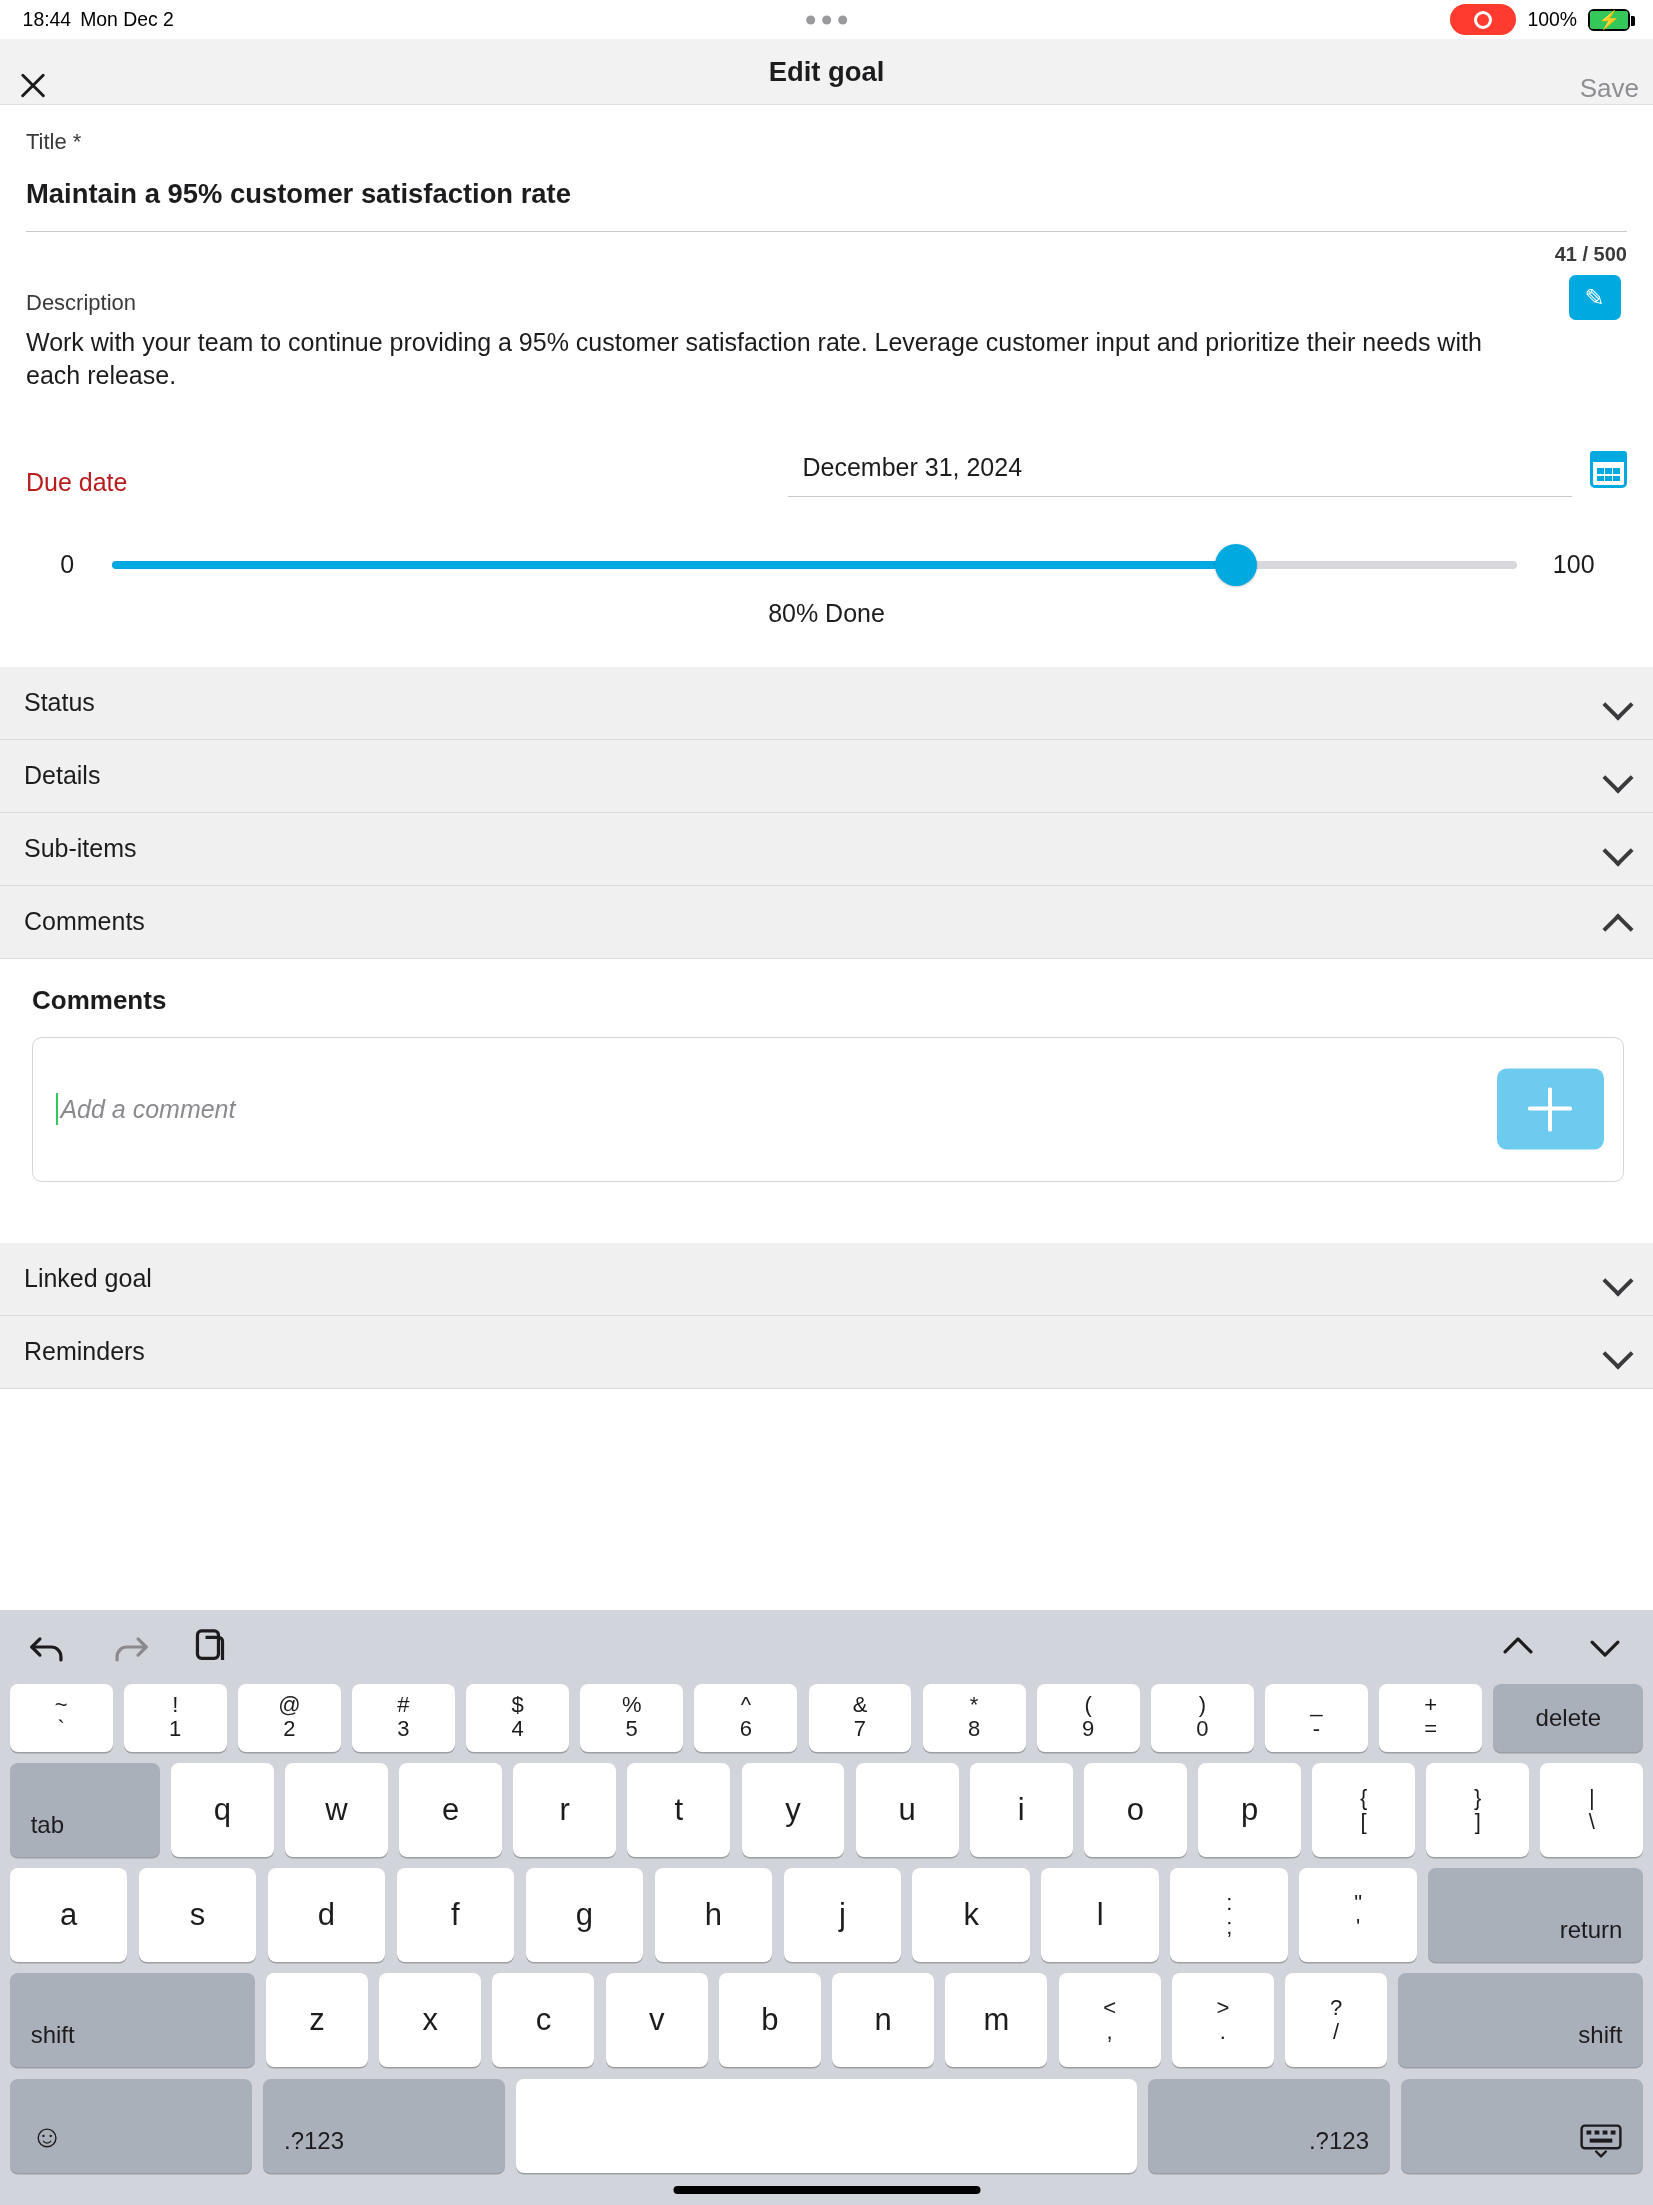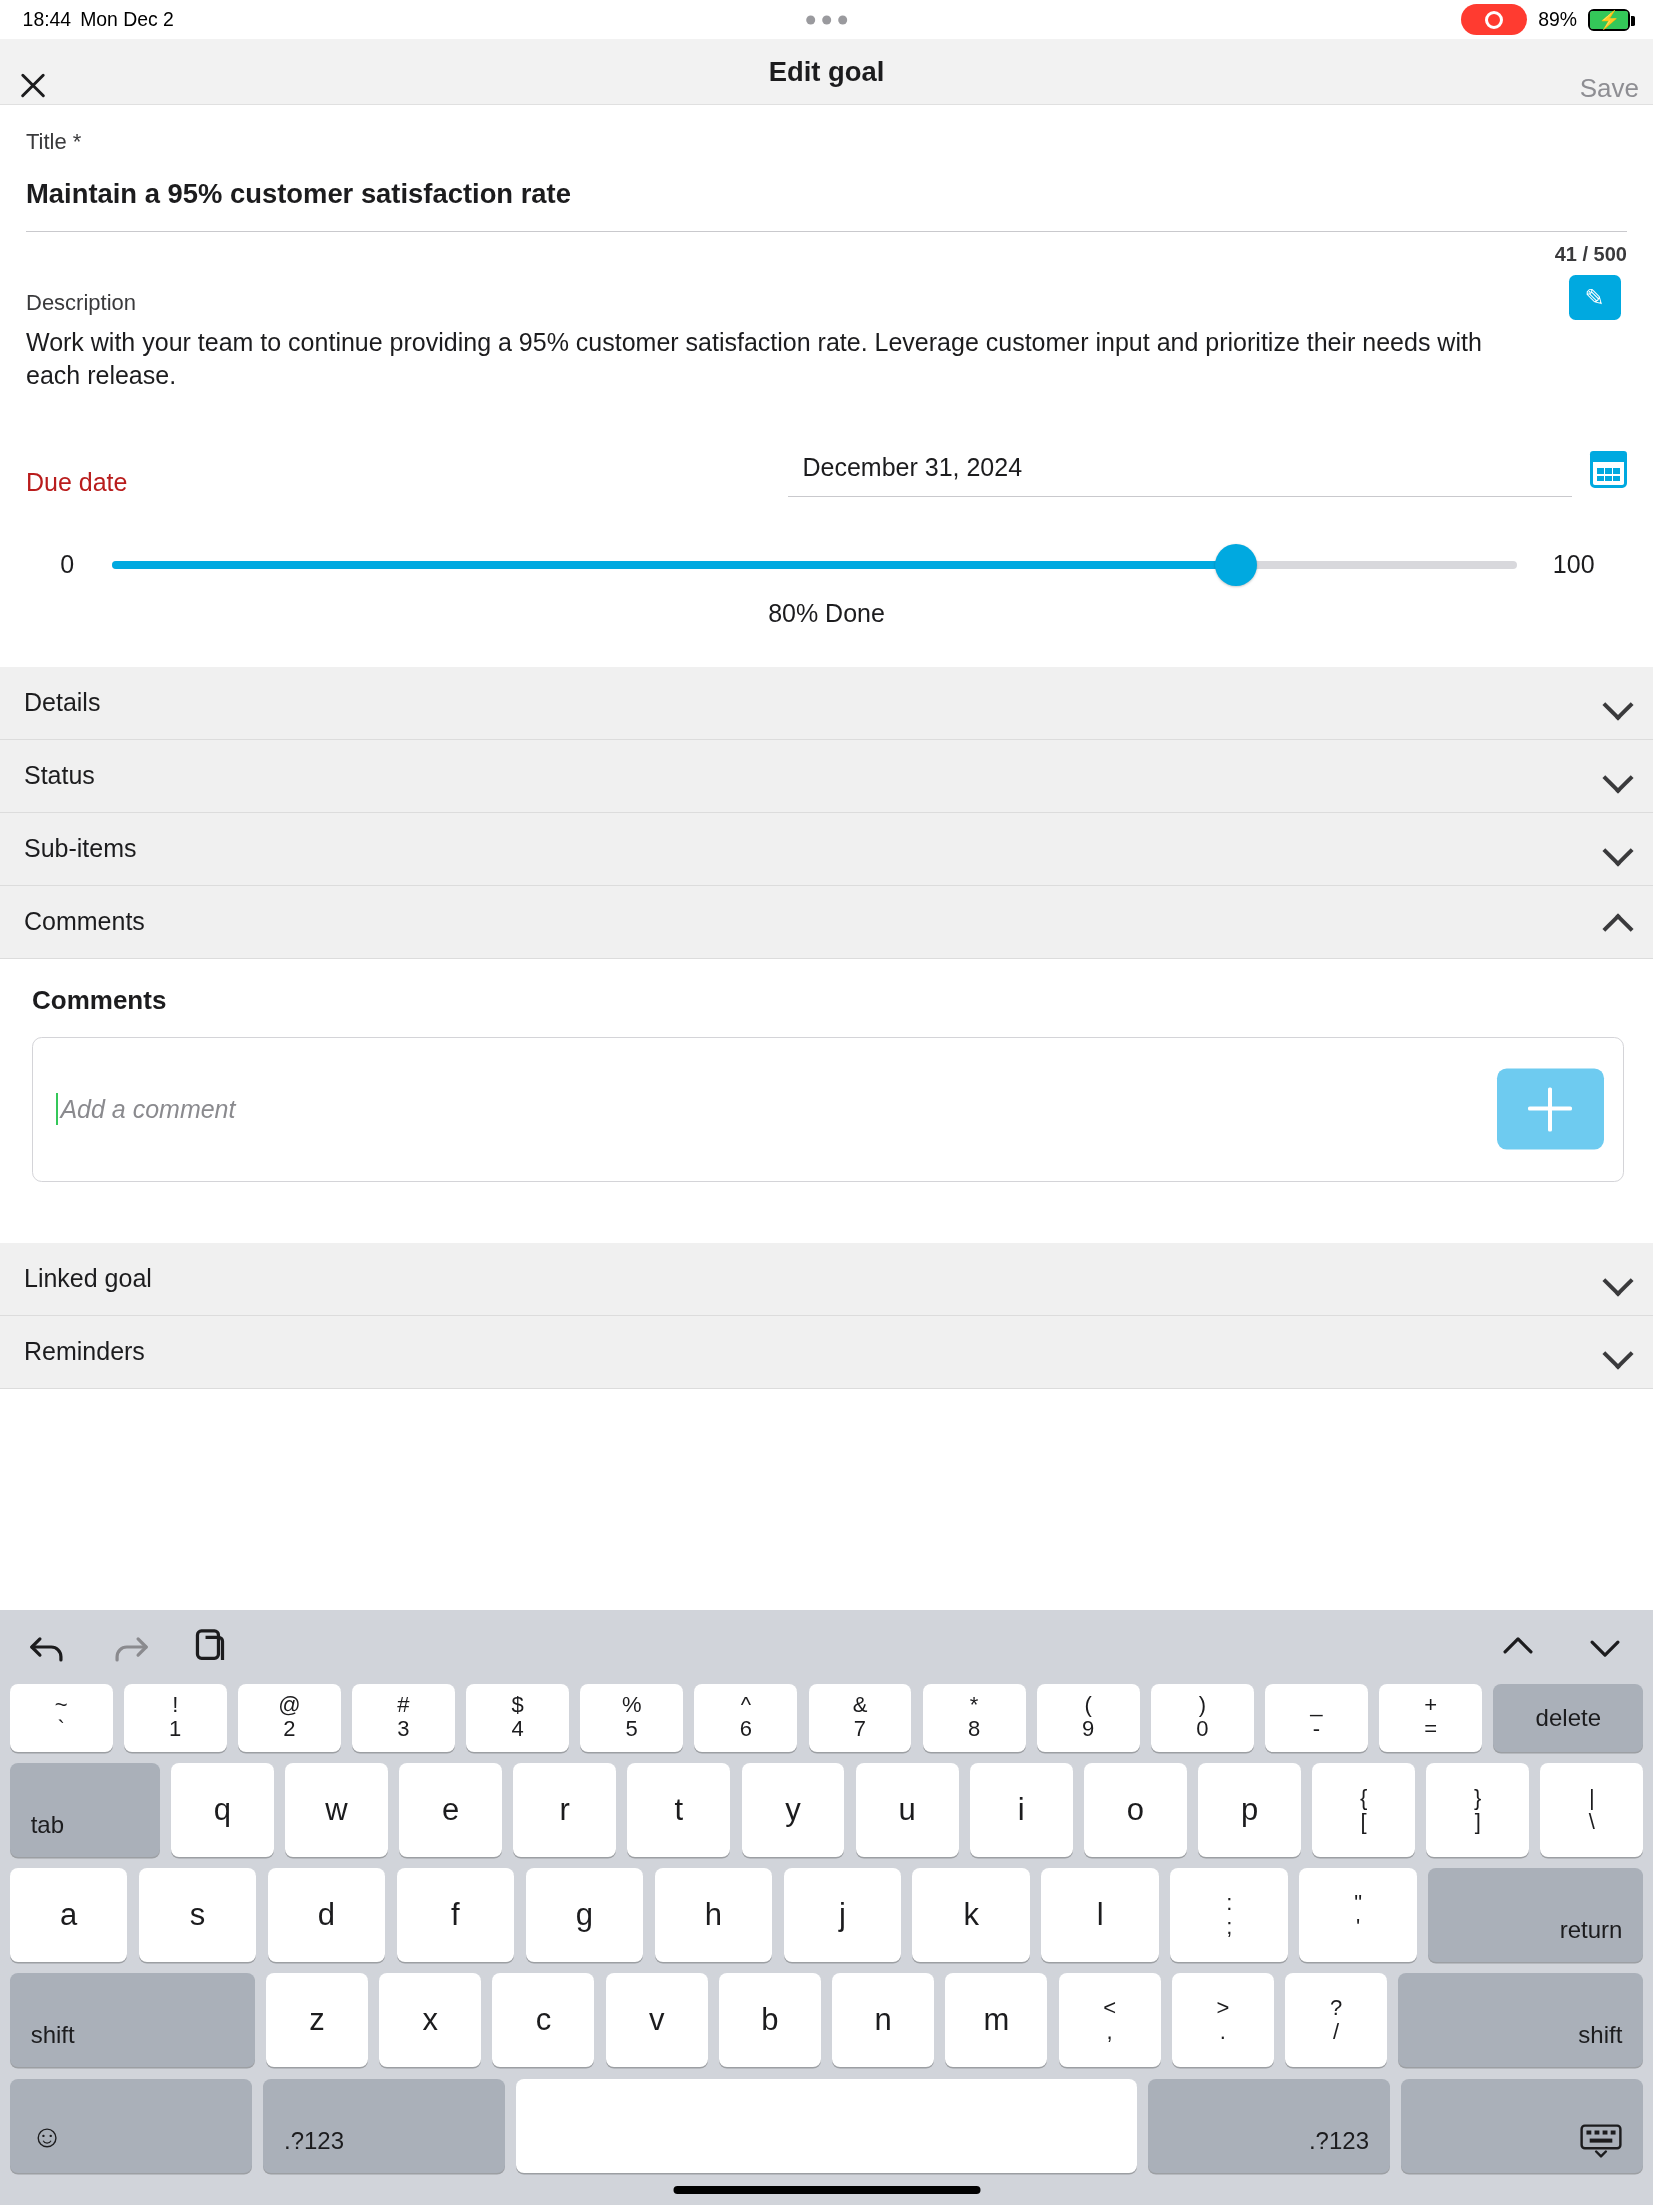--- a/index.html
+++ b/index.html
@@ -254,21 +254,21 @@
   </div>
   <div class="sb-center">
     <span class="sb-dot"></span>
     <span class="sb-dot"></span>
     <span class="sb-dot"></span>
   </div>
   <div class="sb-right">
     <span class="rec-pill">
       <span class="rec-inner"></span>
     </span>
-    <span class="sb-batt-txt">89%</span>
+    <span class="sb-batt-txt">100%</span>
     <span class="batt">
       <span class="batt-fill"></span>
       <span class="batt-bolt">⚡</span>
     </span>
   </div>
 </div>
 
 <div class="navbar">
   <div class="nav-close"></div>
   <div class="nav-title">Edit goal</div>
@@ -312,25 +312,25 @@
       <div class="track-fill" id="track-fill" style="width: 80%;"></div>
       <div class="knob" id="slider-knob" style="left: 80%;"></div>
     </div>
     <div class="slider-max">100</div>
   </div>
   <div class="slider-caption">80% Done</div>
 </div>
 
 <div class="acc-group">
   <div class="acc">
+    <span class="acc-label">Status</span>
+    <span class="chev"></span>
+  </div>
+  <div class="acc">
     <span class="acc-label">Details</span>
-    <span class="chev"></span>
-  </div>
-  <div class="acc">
-    <span class="acc-label">Status</span>
     <span class="chev"></span>
   </div>
   <div class="acc">
     <span class="acc-label">Sub-items</span>
     <span class="chev"></span>
   </div>
   <div class="acc">
     <span class="acc-label">Comments</span>
     <span class="chev up"></span>
   </div>

